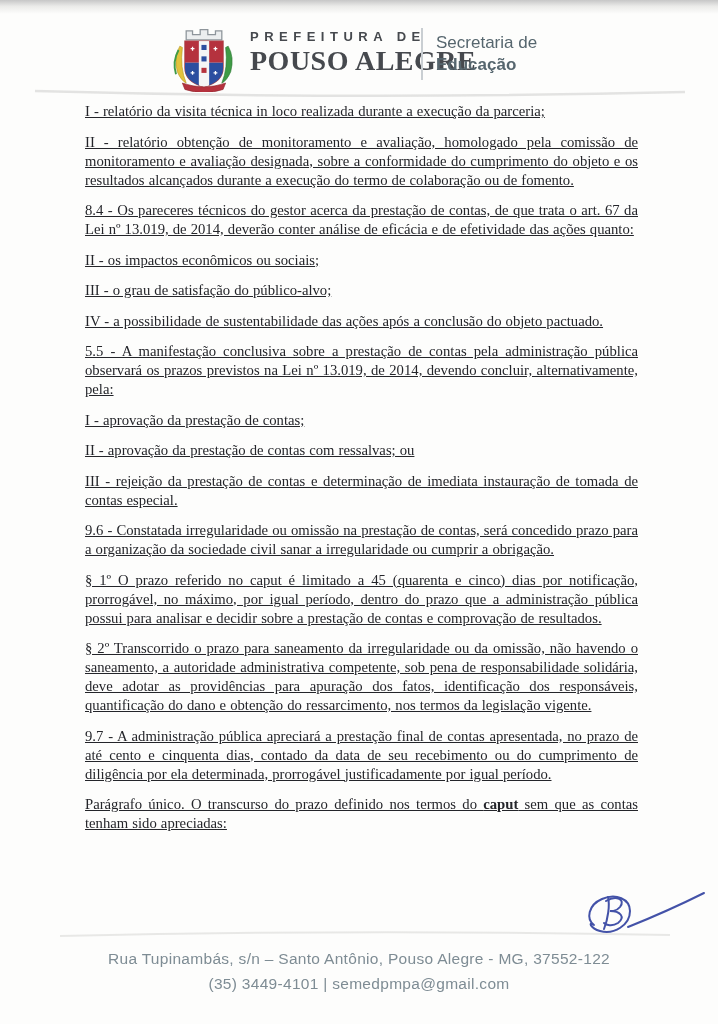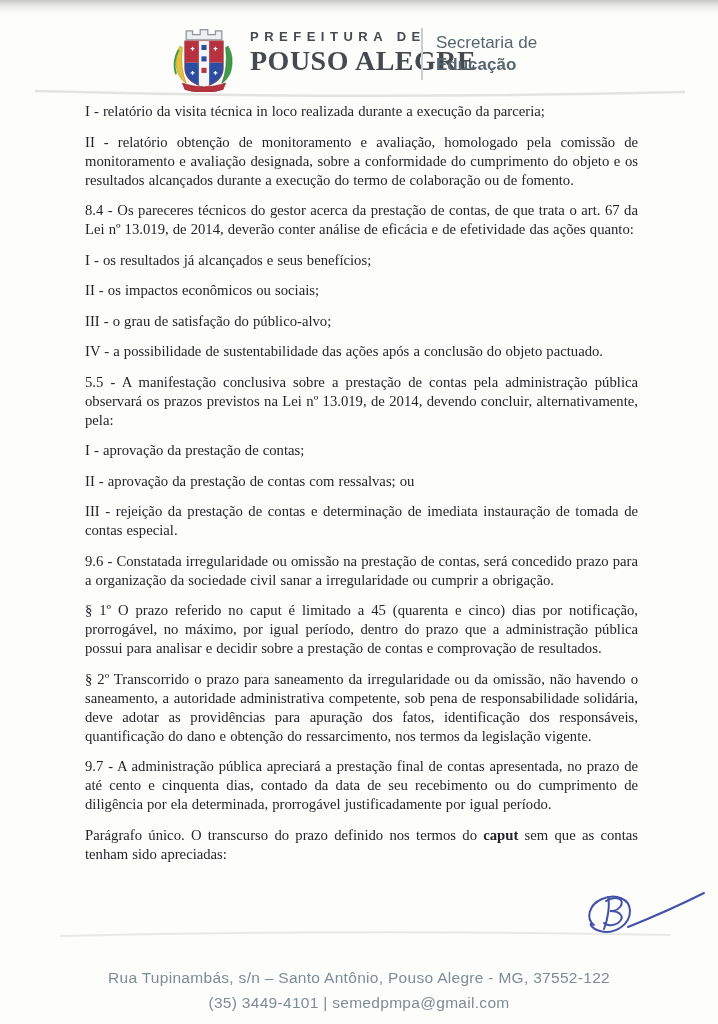--- a/index.html
+++ b/index.html
@@ -32,30 +32,31 @@
   .vdivider{position:absolute;left:421px;top:8px;width:2px;height:52px;background:var(--divider);}
   .dept{position:absolute;left:436px;top:12px;font-family:"Liberation Sans",sans-serif;color:var(--dept-text);font-size:17px;line-height:22px;}
   .dept-line2{font-weight:bold;}
   .header-shadow{position:absolute;left:30px;top:88px;width:660px;height:12px;opacity:.55;}
   
   .content{position:absolute;left:85px;top:102px;width:553px;}
   .content p{
     font-size:14.7px;line-height:19px;color:var(--body-text);
     text-align:justify;margin:0 0 11.5px 0;
     word-spacing:.4px;
+    text-decoration:underline;
   }
   .content p b{font-weight:bold;}
   
   .signature{position:absolute;left:572px;top:885px;width:140px;height:62px;}
   
   .footer-shadow{position:absolute;left:55px;top:928px;width:620px;height:12px;opacity:.5;}
   .footer{
     position:absolute;left:0;top:946px;width:718px;text-align:center;
     font-family:"Liberation Sans",sans-serif;font-size:15.5px;line-height:25px;
-    color:var(--footer-text);letter-spacing:.3px;margin-top:19px;
+    color:var(--footer-text);letter-spacing:.3px;
   }
 </style>
 </head>
 <body>
 
 <div class="page">
 
   <div class="scan-top"></div>
 
   <div class="header">
@@ -108,21 +109,20 @@
   </div>
 
   <svg class="header-shadow" viewBox="0 0 660 12" preserveAspectRatio="none">
     <path d="M5,3 Q330,12 655,4" fill="none" stroke="#cfcfcd" stroke-width="2.5"></path>
   </svg>
 
   <div class="content">
     <p>I - relatório da visita técnica in loco realizada durante a execução da parceria;</p>
     <p>II - relatório obtenção de monitoramento e avaliação, homologado pela comissão de monitoramento e avaliação designada, sobre a conformidade do cumprimento do objeto e os resultados alcançados durante a execução do termo de colaboração ou de fomento.</p>
     <p>8.4 - Os pareceres técnicos do gestor acerca da prestação de contas, de que trata o art. 67 da Lei nº 13.019, de 2014, deverão conter análise de eficácia e de efetividade das ações quanto:</p>
-    <p>I - os resultados já alcançados e seus benefícios;</p>
     <p>II - os impactos econômicos ou sociais;</p>
     <p>III - o grau de satisfação do público-alvo;</p>
     <p>IV - a possibilidade de sustentabilidade das ações após a conclusão do objeto pactuado.</p>
     <p>5.5 - A manifestação conclusiva sobre a prestação de contas pela administração pública observará os prazos previstos na Lei nº 13.019, de 2014, devendo concluir, alternativamente, pela:</p>
     <p>I - aprovação da prestação de contas;</p>
     <p>II - aprovação da prestação de contas com ressalvas; ou</p>
     <p>III - rejeição da prestação de contas e determinação de imediata instauração de tomada de contas especial.</p>
     <p>9.6 - Constatada irregularidade ou omissão na prestação de contas, será concedido prazo para a organização da sociedade civil sanar a irregularidade ou cumprir a obrigação.</p>
     <p>§ 1º O prazo referido no caput é limitado a 45 (quarenta e cinco) dias por notificação, prorrogável, no máximo, por igual período, dentro do prazo que a administração pública possui para analisar e decidir sobre a prestação de contas e comprovação de resultados.</p>
     <p>§ 2º Transcorrido o prazo para saneamento da irregularidade ou da omissão, não havendo o saneamento, a autoridade administrativa competente, sob pena de responsabilidade solidária, deve adotar as providências para apuração dos fatos, identificação dos responsáveis, quantificação do dano e obtenção do ressarcimento, nos termos da legislação vigente.</p>

